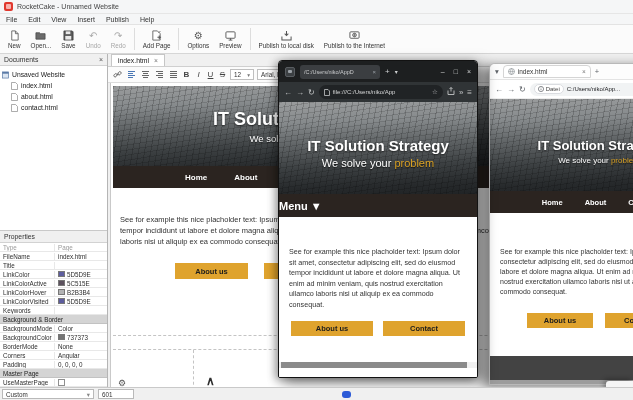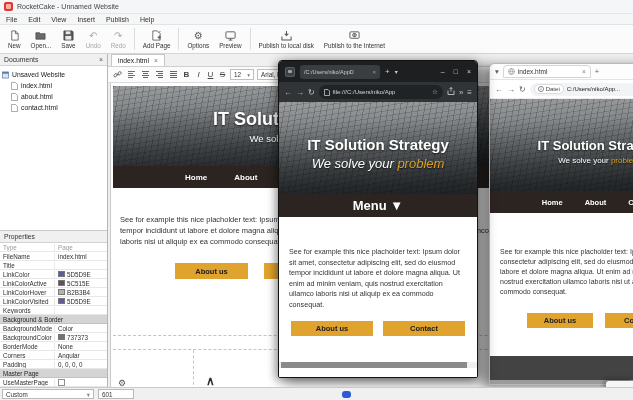--- a/index.html
+++ b/index.html
@@ -108,22 +108,22 @@
   .mglyph.small { font-size:6px; }
   .mwin-ctl { margin-left:auto; display:flex; gap:9px; align-items:center; color:#d2d4d5; font-size:7px; }
   .maddr { height:20px; flex:none; background:#303436; display:flex; align-items:center; gap:4px; padding:0 5px; color:#c2c4c5; font-size:8px; }
   .murl { flex:1; height:14px; background:#202325; border-radius:7px; display:flex; align-items:center; gap:3px; padding:0 5px; color:#d5d6d7; font-size:6px; white-space:nowrap; overflow:hidden; }
   .murl svg { width:6px; height:7px; flex:none; }
   .murl .star { margin-left:auto; font-size:6.5px; color:#b7b9bb; }
   .mshare svg { width:8px; height:8px; }
   .mbody { flex:1; position:relative; background:#fff; overflow:hidden; }
   .hero-mobile { height:92px; display:flex; flex-direction:column; align-items:center; justify-content:center; padding-top:10px; }
   .hero-mobile .hero-title { font-size:15px; }
-  .hero-mobile .hero-tag { font-size:13px;font-style:italic; }
-  .mnav { height:23px; justify-content:center; font-size:13px; }
+  .hero-mobile .hero-tag { font-size:11px; }
+  .mnav { height:23px; justify-content:flex-start; font-size:11px; }
   .mcontent { padding:30px 10px 0 10px; }
   .mcontent .site-p { width:auto; font-size:7.2px; line-height:10.5px; }
   .btn-row.mobile { justify-content:center; gap:10px; margin-top:11px; }
   .btn-mobile { width:82px; height:15px; }
   .mscroll { position:absolute; left:0; right:0; bottom:9px; height:6px; background:#f0f0f0; }
   .mscroll-thumb { width:94%; height:6px; margin-left:2px; background:#8a8a8a; }
 
   
   .dwindow { position:absolute; left:489px; top:63px; width:220px; height:322px; z-index:20; background:#fff;
              border-radius:6px 6px 0 0; box-shadow:-6px 3px 12px rgba(0,0,0,.5); display:flex; flex-direction:column; overflow:hidden; border:1px solid #b9b9b9; }

